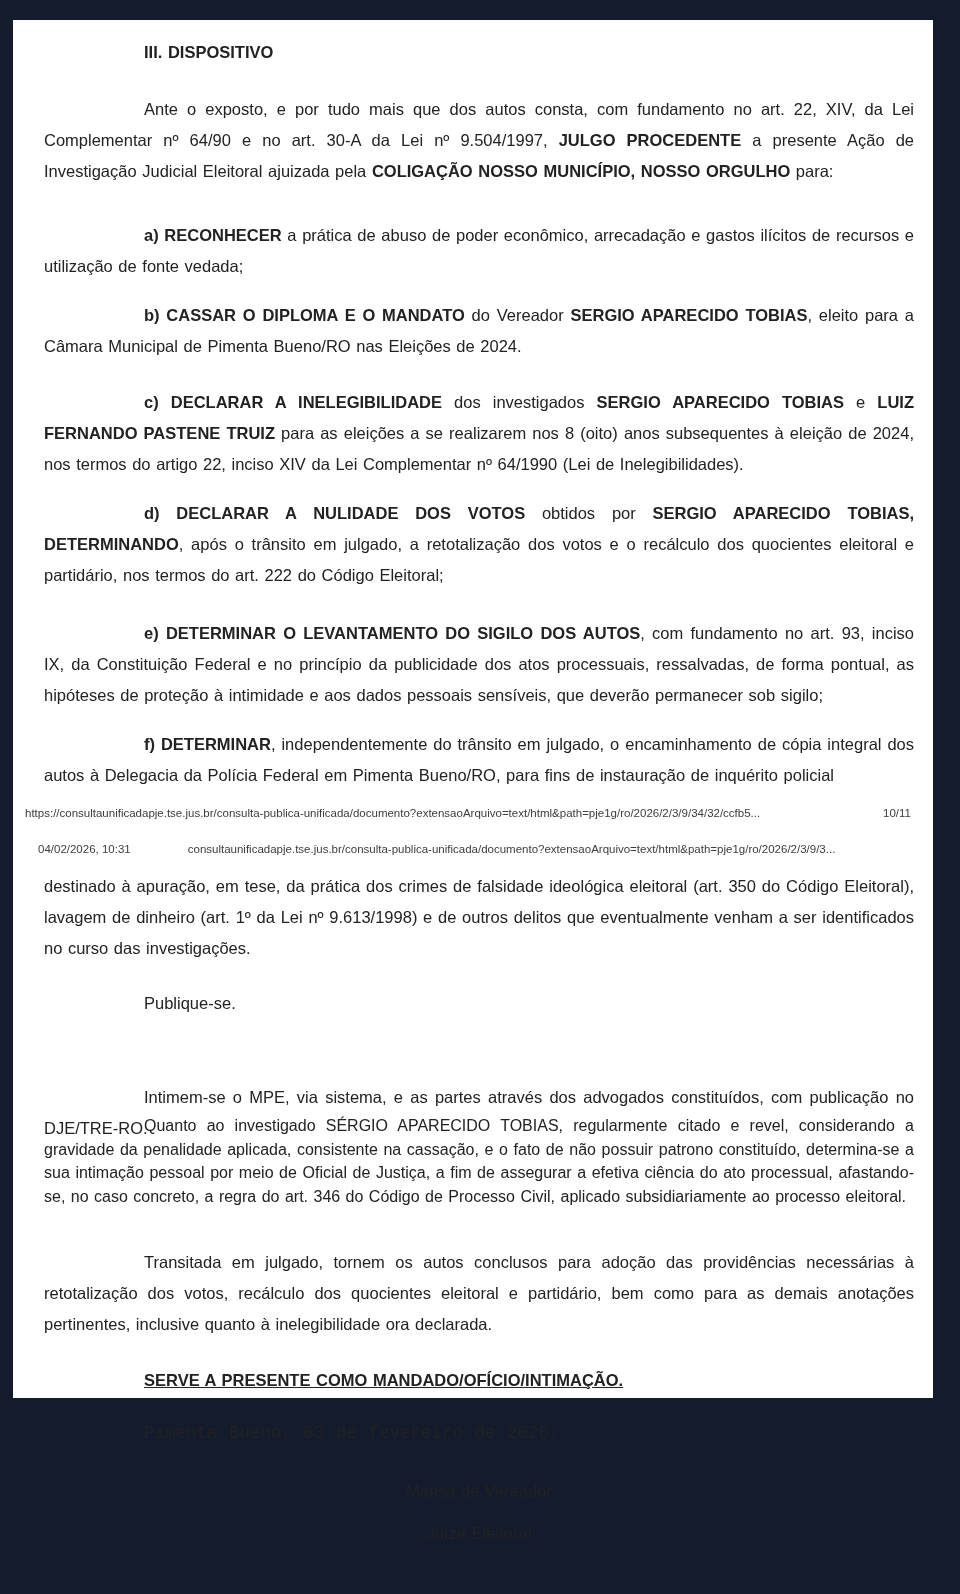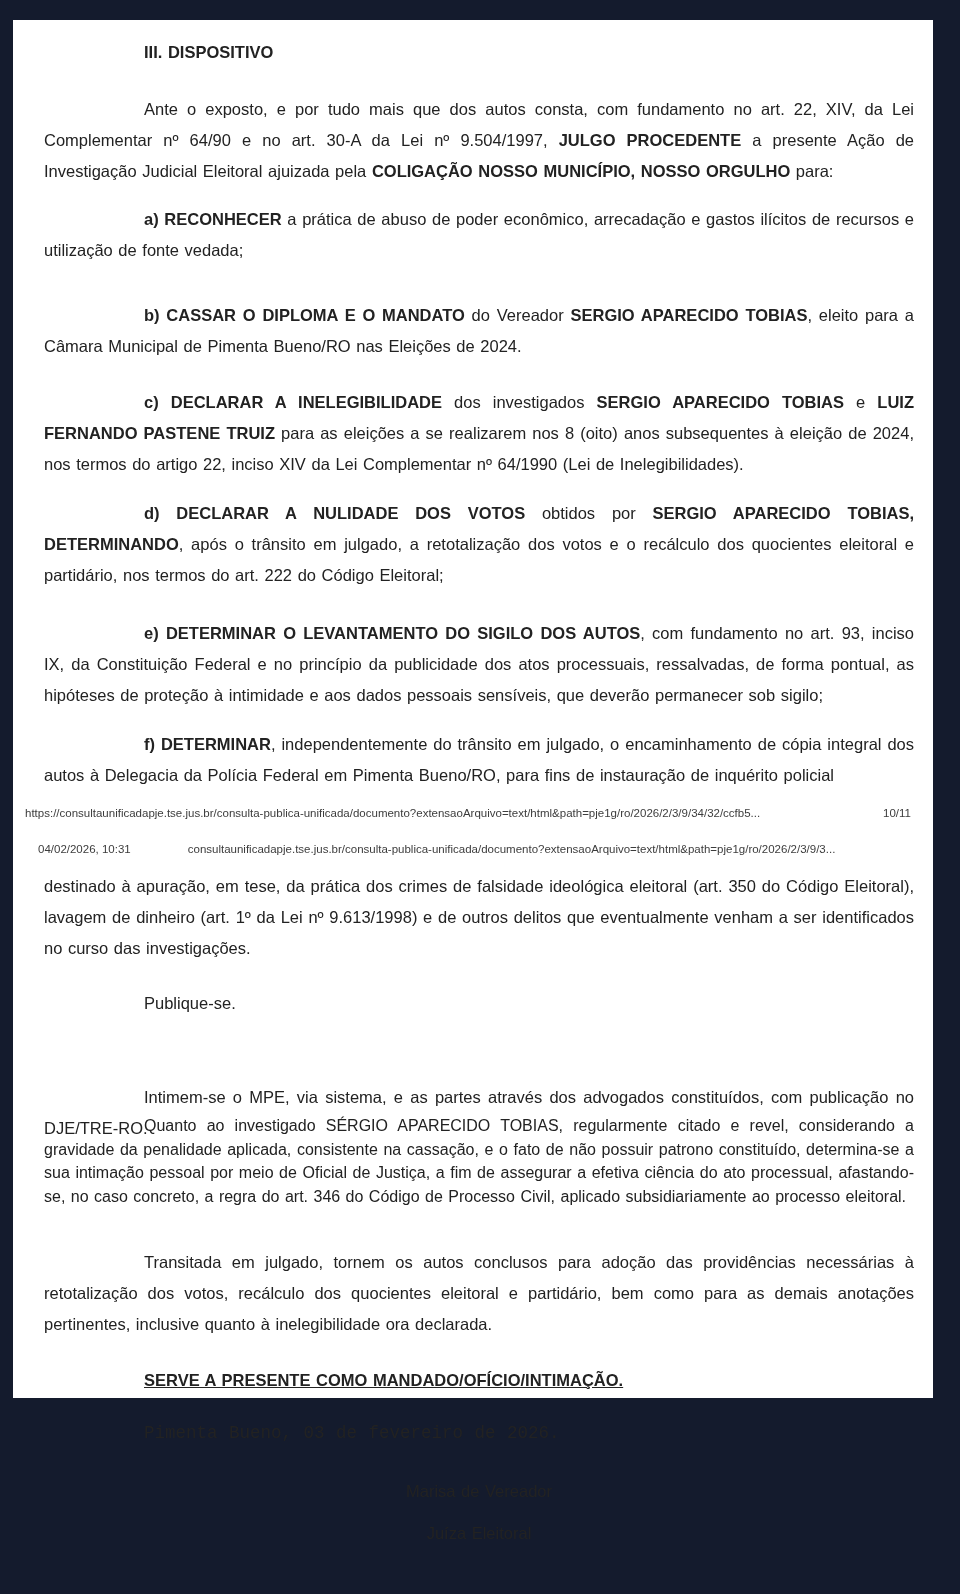--- a/index.html
+++ b/index.html
@@ -15,21 +15,21 @@
   .s-body-noindent{text-align:justify;}
   .s-plain{text-indent:100px;}
   .s-tight{text-align:justify;text-indent:100px;font-size:16px;line-height:23.5px;}
   .s-serve{font-weight:700;text-indent:100px;}
   .s-serve span{text-decoration:underline;}
   .s-date{font-family:Liberation Mono, monospace;text-indent:100px;font-size:17.5px;}
   .s-center{text-align:center;}
 
   #para-heading{top:17px;}
   #para-intro{top:74px;}
-  #para-item-a{top:184px;}
+  #para-item-a{top:200px;}
   #para-item-b{top:280px;}
   #para-item-c{top:367px;}
   #para-item-d{top:478px;}
   #para-item-e{top:598px;}
   #para-item-f{top:709px;}
   #para-continuation{top:851px;}
   #para-publique{top:968px;}
   #para-intimem{top:1062px;}
   #para-quanto{top:1094px;}
   #para-transitada{top:1227px;}

